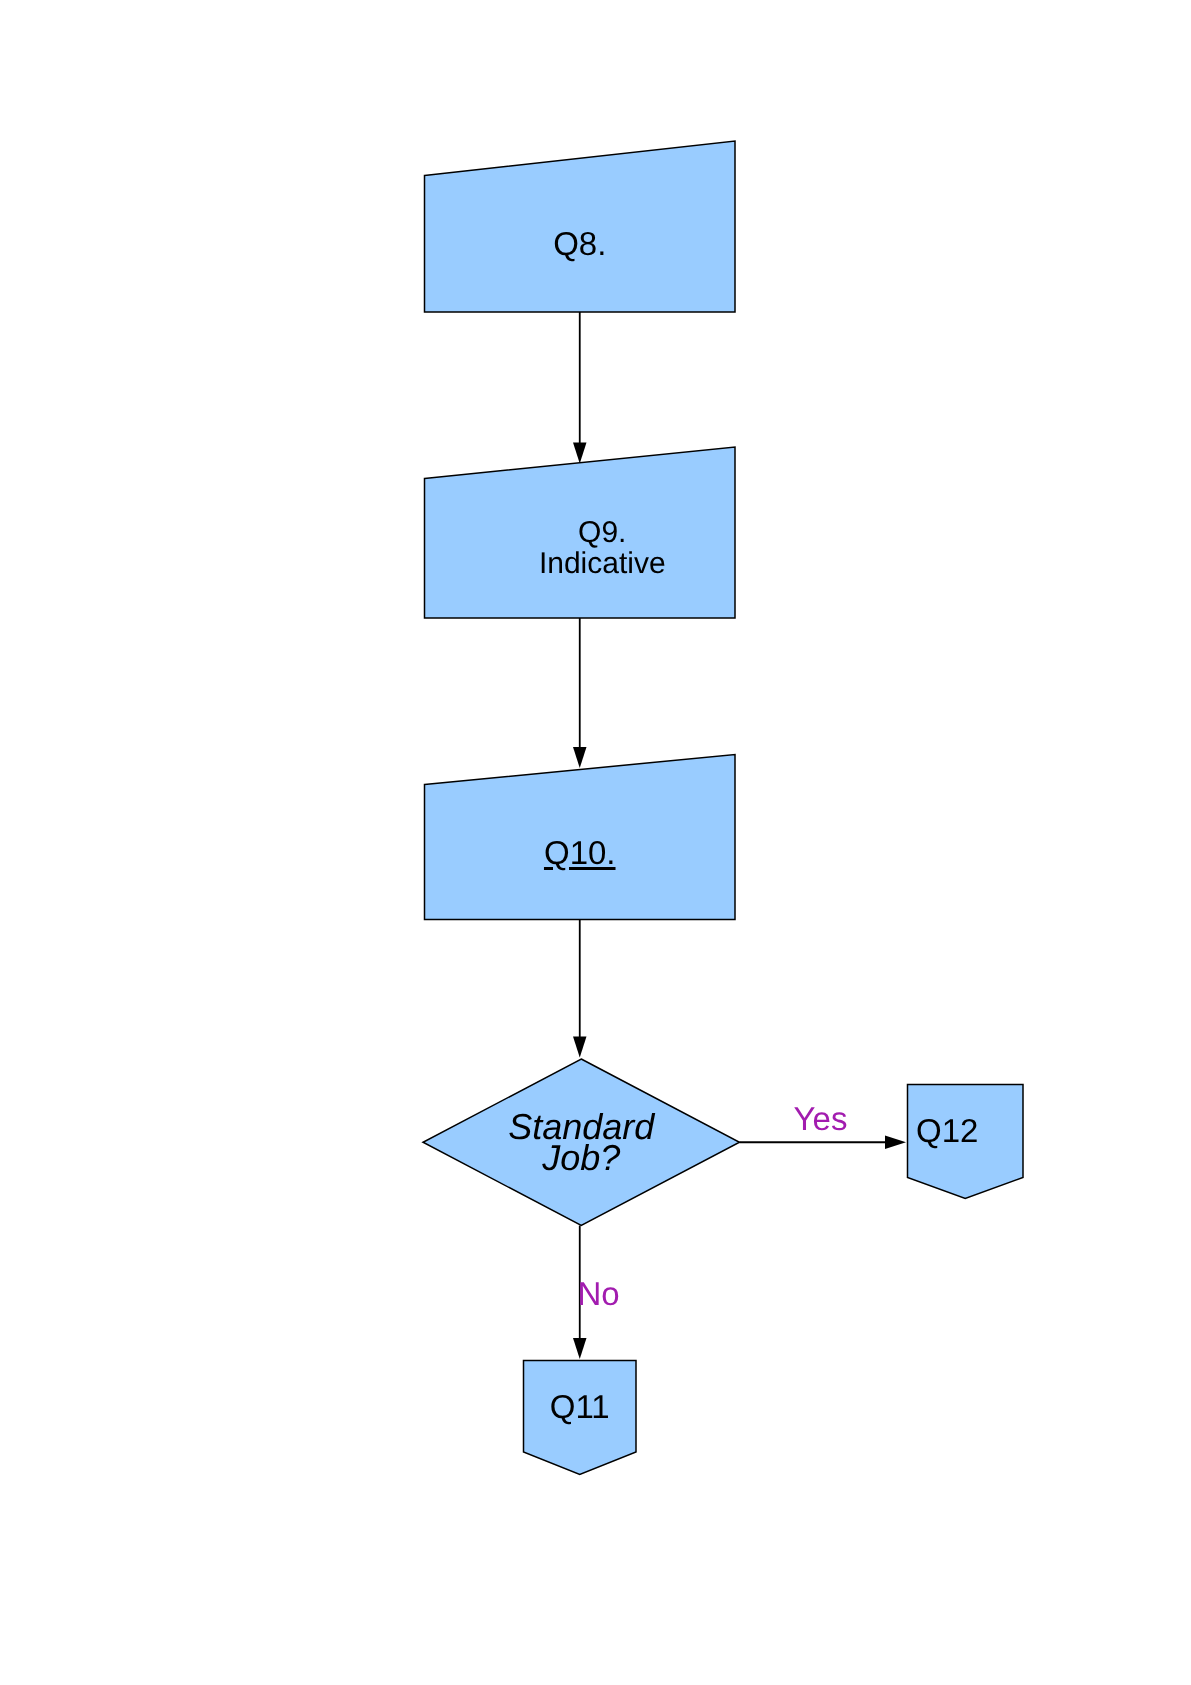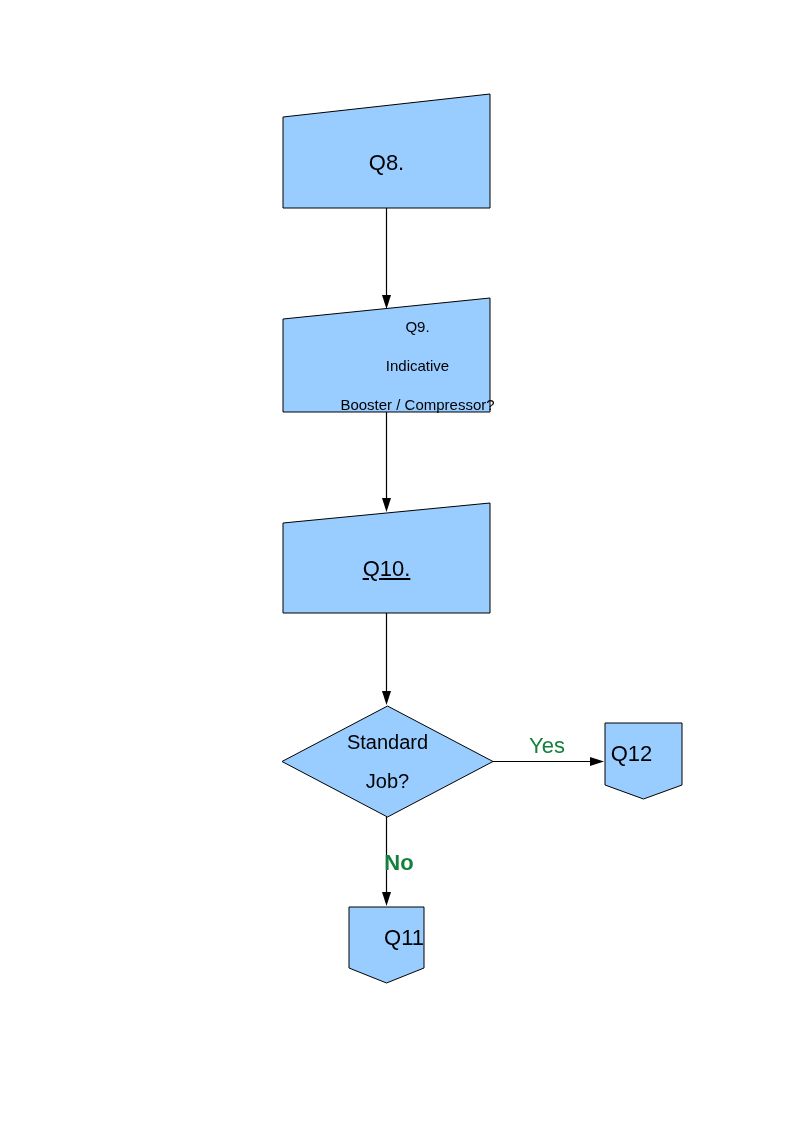--- a/index.html
+++ b/index.html
@@ -20,41 +20,40 @@
   .node-label {
     position: absolute;
     display: flex;
     flex-direction: column;
     align-items: center;
     justify-content: center;
     text-align: center;
     color: #000000;
     pointer-events: none;
     white-space: nowrap;
-    gap: 18px;
   }
   .label-q8   { left: 283px; top: 117px; width: 207px; height: 91px;  font-size: 22px; line-height: 27px; }
-  .label-q9   { left: 283px; top: 319px; width: 237px; height: 93px;  font-size: 15px; line-height: 21px; padding-left: 16px; }
+  .label-q9   { left: 283px; top: 319px; width: 237px; height: 93px;  font-size: 20px; line-height: 21px; }
   .label-q10  { left: 283px; top: 523px; width: 207px; height: 90px;  font-size: 22px; line-height: 27px; text-decoration: underline; }
-  .label-dec  { left: 282px; top: 706px; width: 211px; height: 111px; font-size: 20px; line-height: 21px; }
+  .label-dec  { left: 282px; top: 706px; width: 211px; height: 111px; font-size: 24px; line-height: 21px; font-style: italic; }
   .label-q12  { left: 605px; top: 723px; width: 53px;  height: 62px;  font-size: 22px; }
-  .label-q11  { left: 349px; top: 907px; width: 75px;  height: 61px;  font-size: 22px; align-items: flex-end; }
+  .label-q11  { left: 349px; top: 907px; width: 75px;  height: 61px;  font-size: 22px; }
 
   .edge-label {
     position: absolute;
     display: flex;
     align-items: center;
     justify-content: center;
     font-size: 22px;
-    color: #15803d;
+    color: #a21caf;
     pointer-events: none;
     white-space: nowrap;
   }
   .label-yes { left: 507px; top: 733px; width: 80px; height: 26px; }
-  .label-no  { left: 369px; top: 850px; width: 60px; height: 26px; font-weight: bold; }
+  .label-no  { left: 369px; top: 850px; width: 60px; height: 26px; }
 </style>
 </head>
 <body>
 
 <div class="page">
 
   <svg class="flow-canvas" width="794" height="1123" viewBox="0 0 794 1123">
 
     <polygon class="node-shape" points="283,117 490,94 490,208 283,208" fill="#99CCFF" stroke="#000000"></polygon>
 
@@ -84,21 +83,20 @@
     <polygon class="node-shape" points="349,907 424,907 424,968 386.5,983 349,968" fill="#99CCFF" stroke="#000000"></polygon>
   </svg>
 
   <div class="node-label label-q8">
     <span>Q8.</span>
   </div>
 
   <div class="node-label label-q9">
     <span>Q9.</span>
     <span>Indicative</span>
-    <span>Booster / Compressor?</span>
   </div>
 
   <div class="node-label label-q10">
     <span>Q10.</span>
   </div>
 
   <div class="node-label label-dec">
     <span>Standard</span>
     <span>Job?</span>
   </div>

